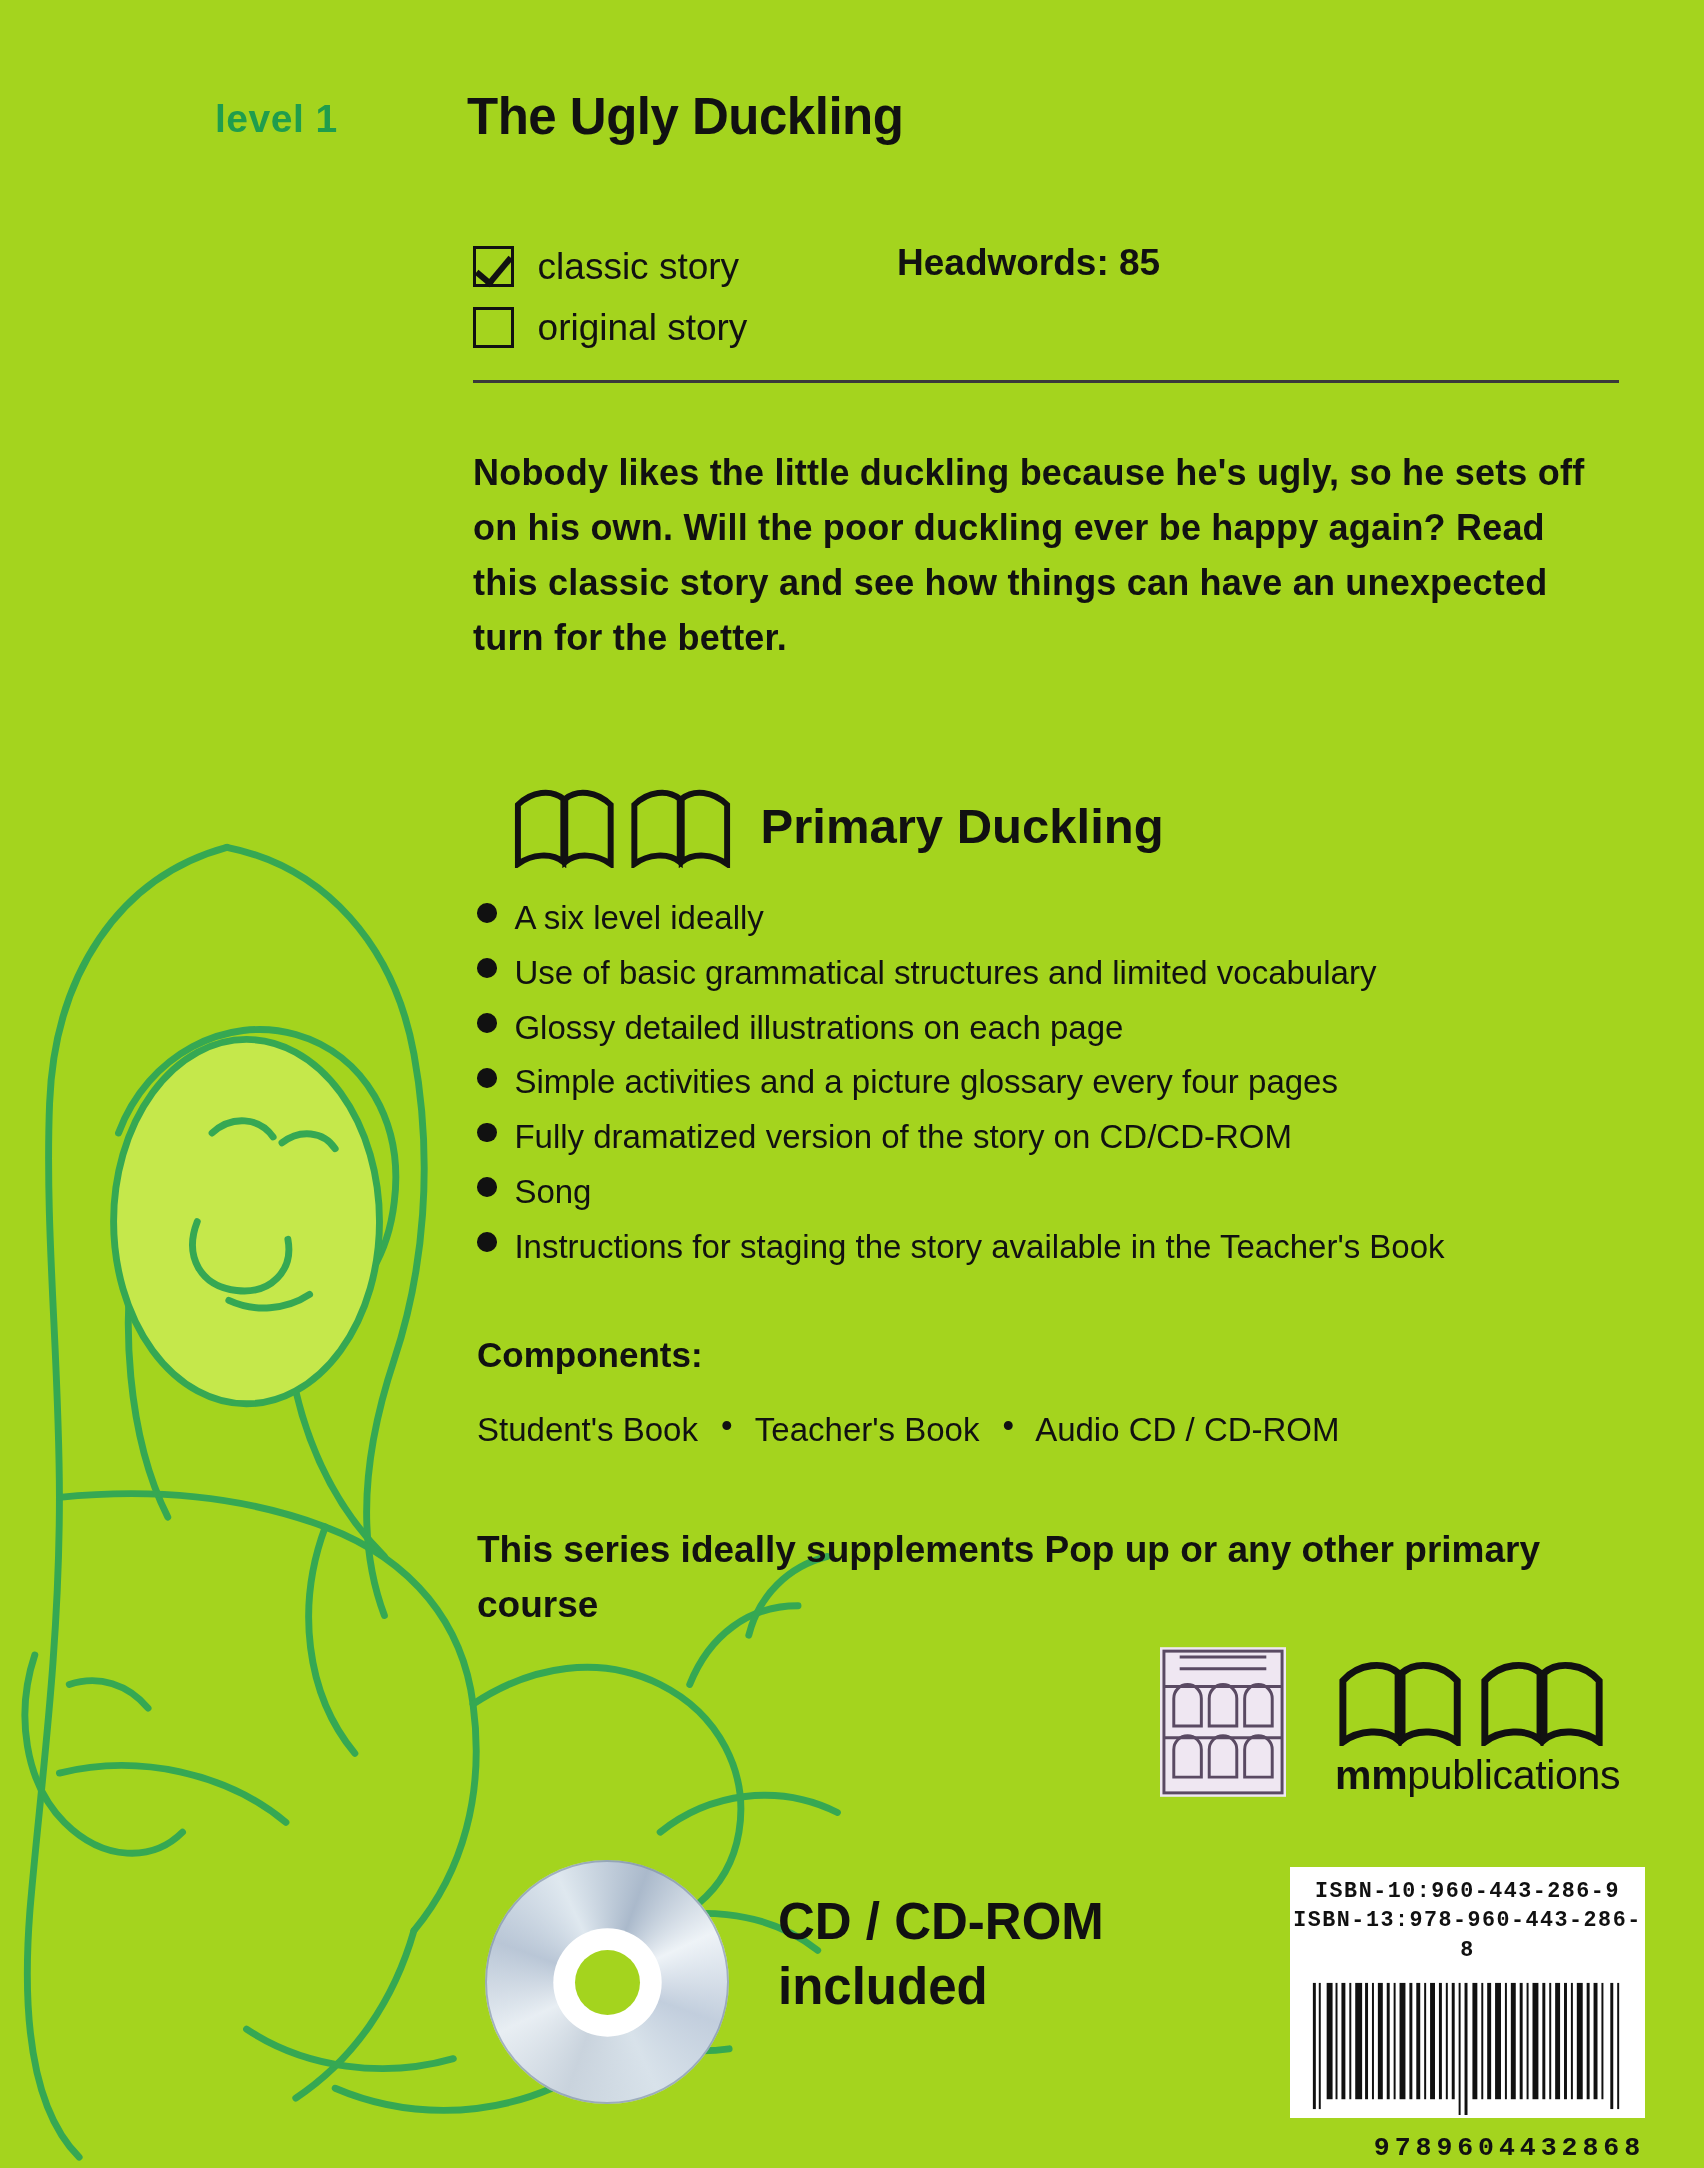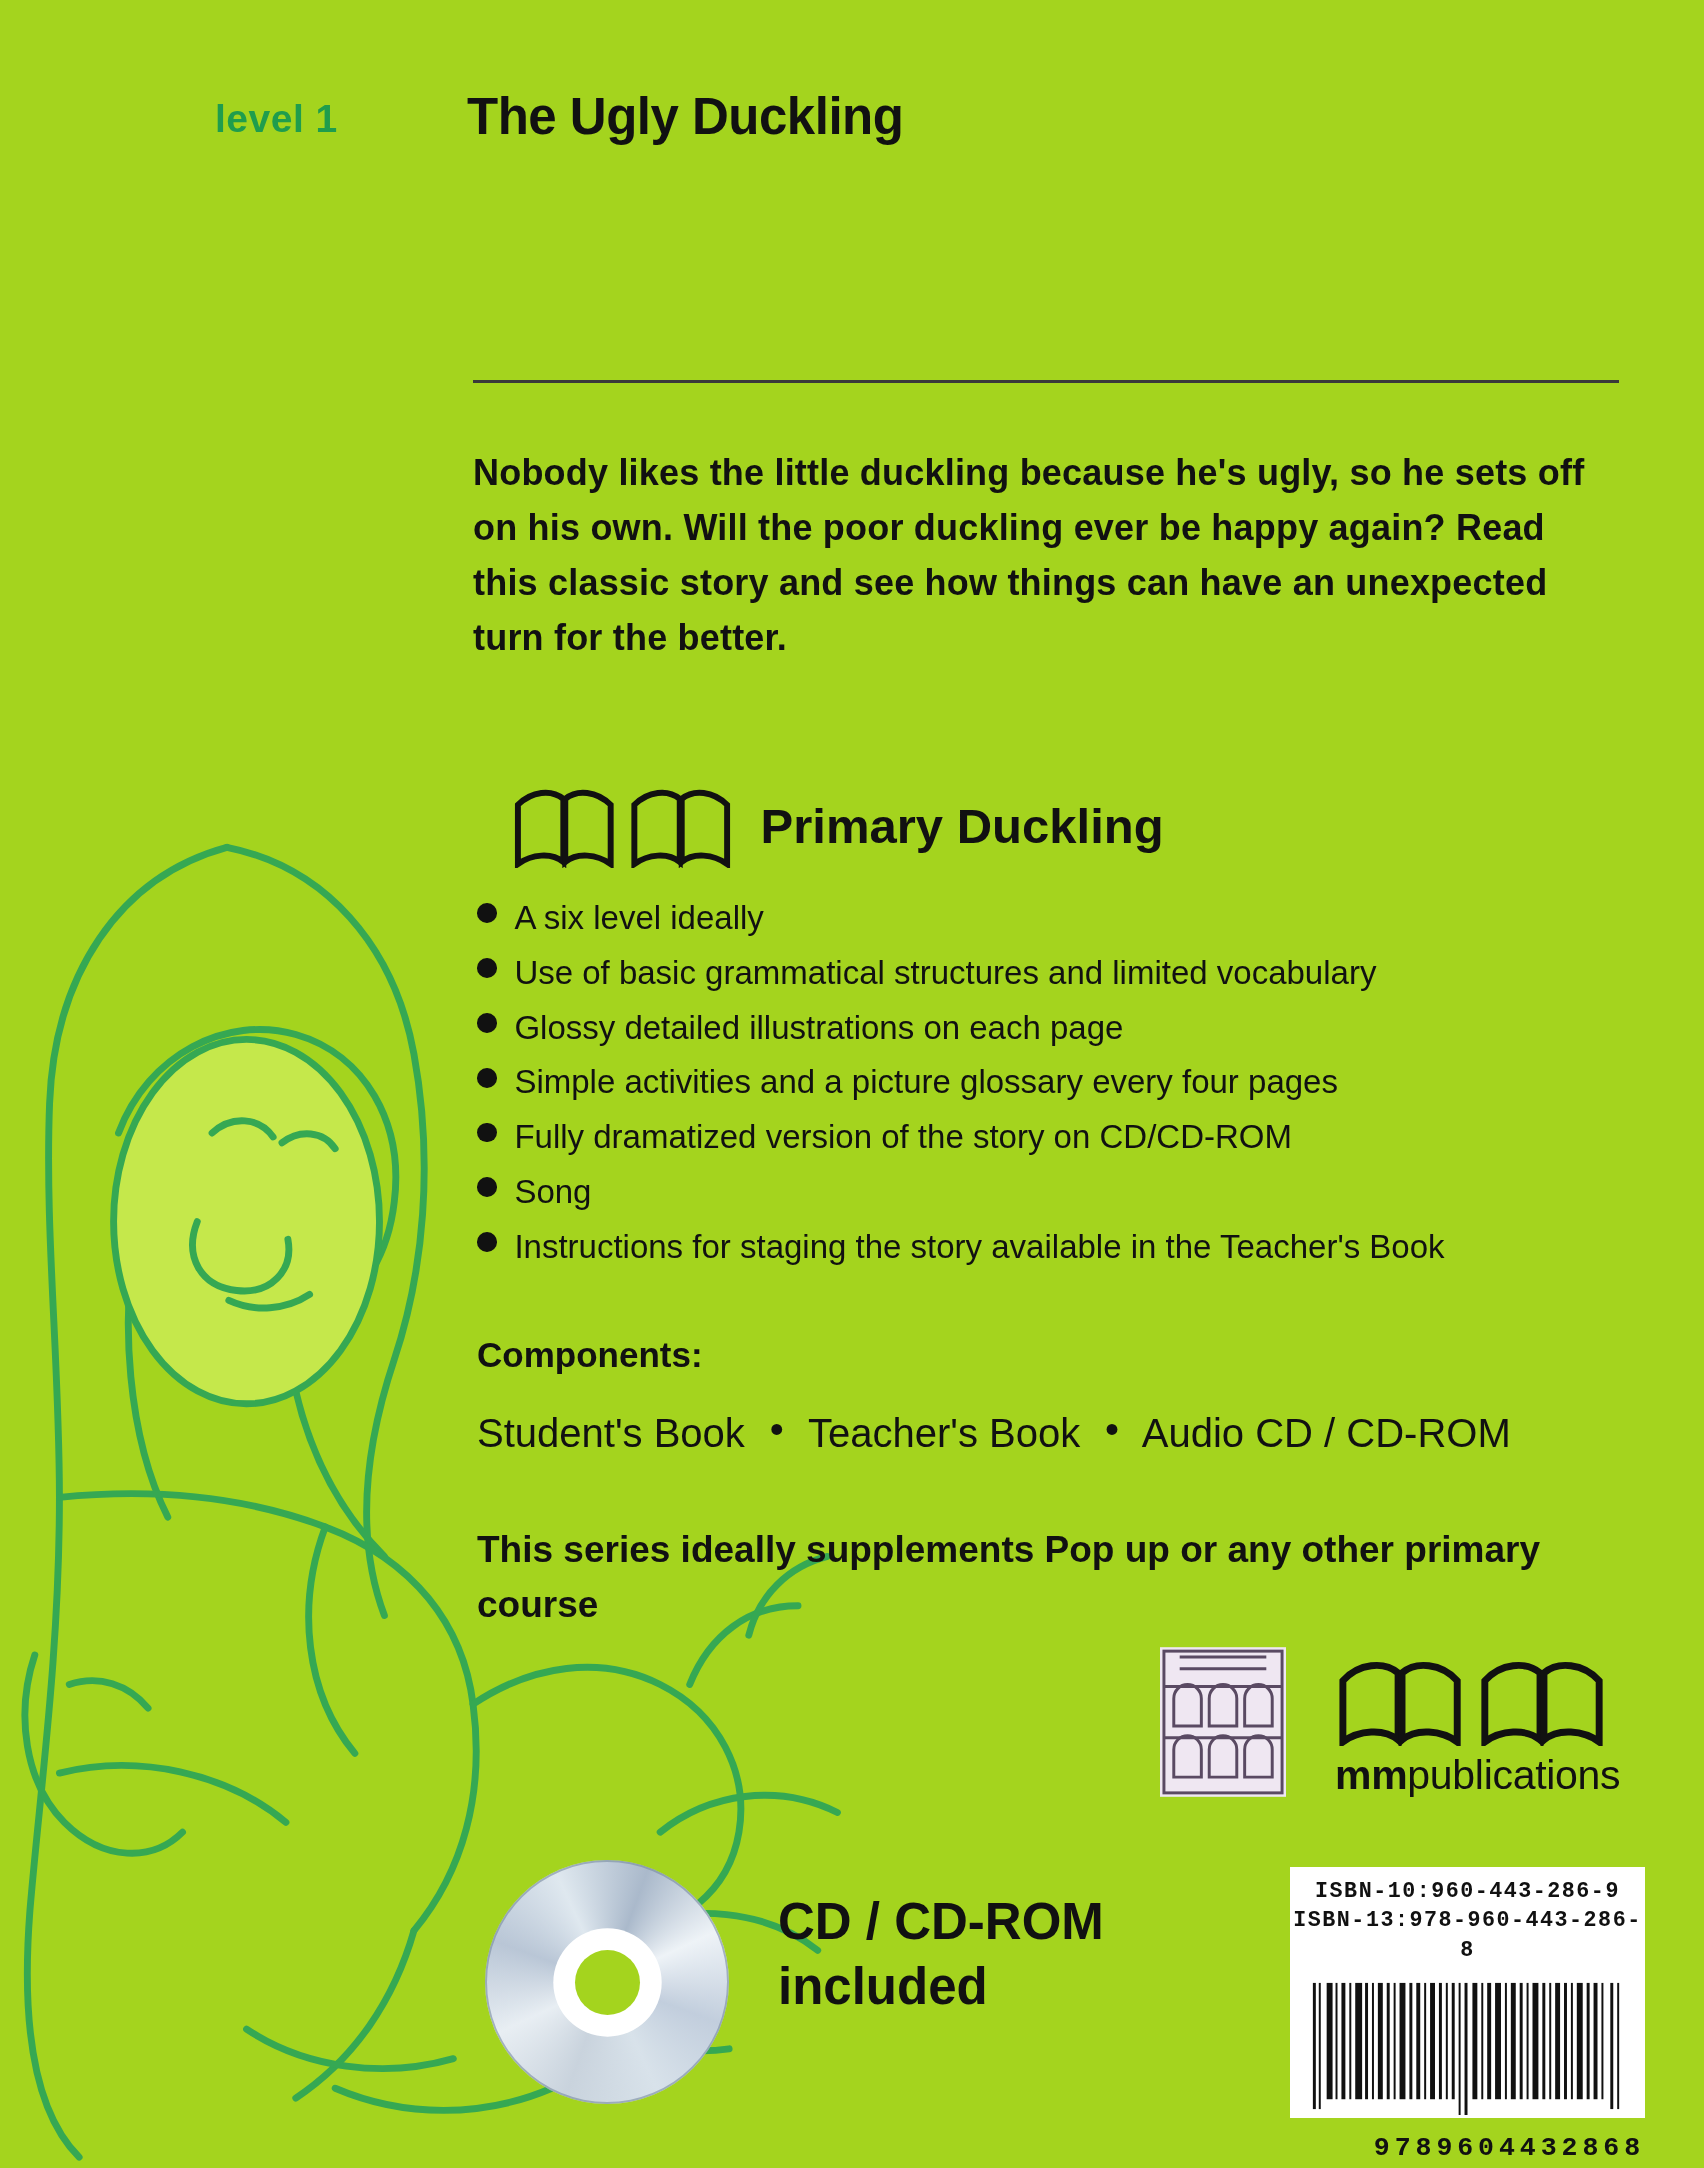--- a/index.html
+++ b/index.html
@@ -161,21 +161,21 @@
     left: 477px;
     top: 1335px;
     font-size: 35px;
     font-weight: 700;
     color: #111111;
   }
   .components-list {
     position: absolute;
     left: 477px;
     top: 1411px;
-    font-size: 40px;
+    font-size: 33px;
     color: #111111;
   }
   .components-list .dot {
     display: inline-block;
     margin: 0 13.8px;
     position: relative;
     top: -3.9px;
   }
   .tagline {
     position: absolute;
@@ -312,20 +312,31 @@
       <path d="M760 840 c10 -40 40 -70 80 -80"></path>
       <path d="M420 1140 c-20 70 -60 130 -120 170"></path>
       <path d="M250 1240 c60 40 140 50 210 30"></path>
       <path d="M340 1300 c70 30 150 30 220 0"></path>
     </g>
   </svg>
 
   <div class="level-label">level 1</div>
   <div class="book-title">The Ugly Duckling</div>
 
+  <div class="checks">
+    <div class="check-row">
+      <div class="box checked"></div>
+      <div class="check-label">classic story</div>
+      <div class="headwords">Headwords: 85</div>
+    </div>
+    <div class="check-row">
+      <div class="box"></div>
+      <div class="check-label">original story</div>
+    </div>
+  </div>
 
   <div class="rule"></div>
 
   <div class="blurb">Nobody likes the little duckling because he's ugly, so he sets off on his own. Will the poor duckling ever be happy again? Read this classic story and see how things can have an unexpected turn for the better.</div>
 
   <div class="series-head">
     <svg class="mm-books" viewBox="0 0 226 86" fill="none">
       <g stroke="#111111" stroke-width="6" fill="none">
         <path d="M6 22 C20 8 40 6 52 16 L52 80 C40 70 20 72 6 82 Z"></path>
         <path d="M100 22 C86 8 66 6 54 16 L54 80 C66 70 86 72 100 82 Z"></path>

